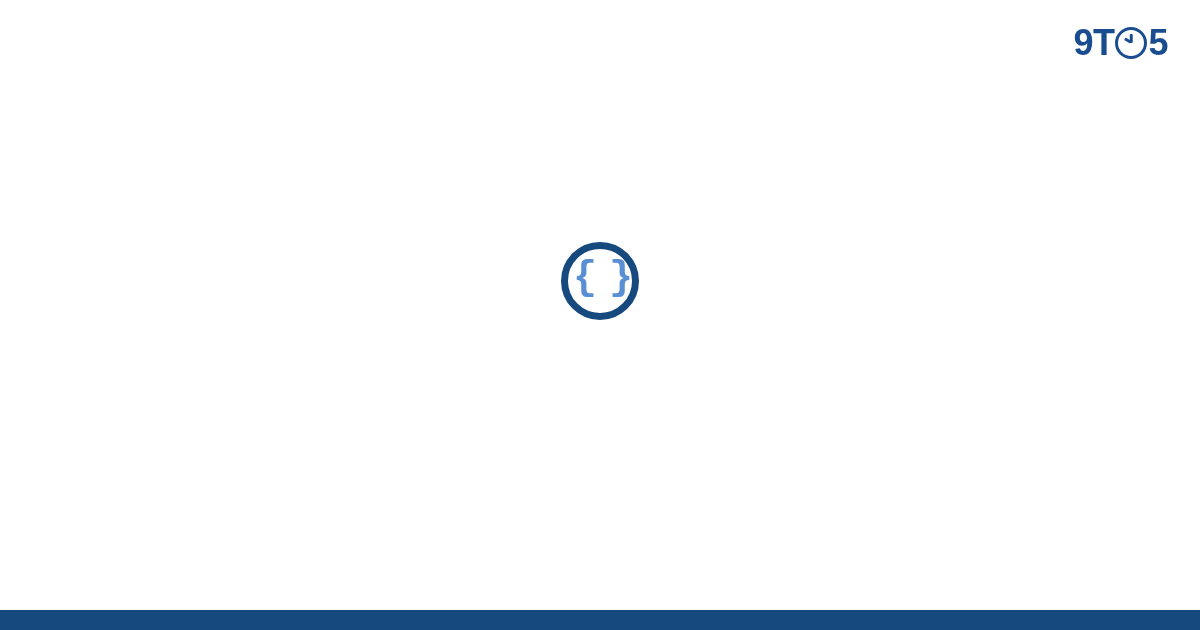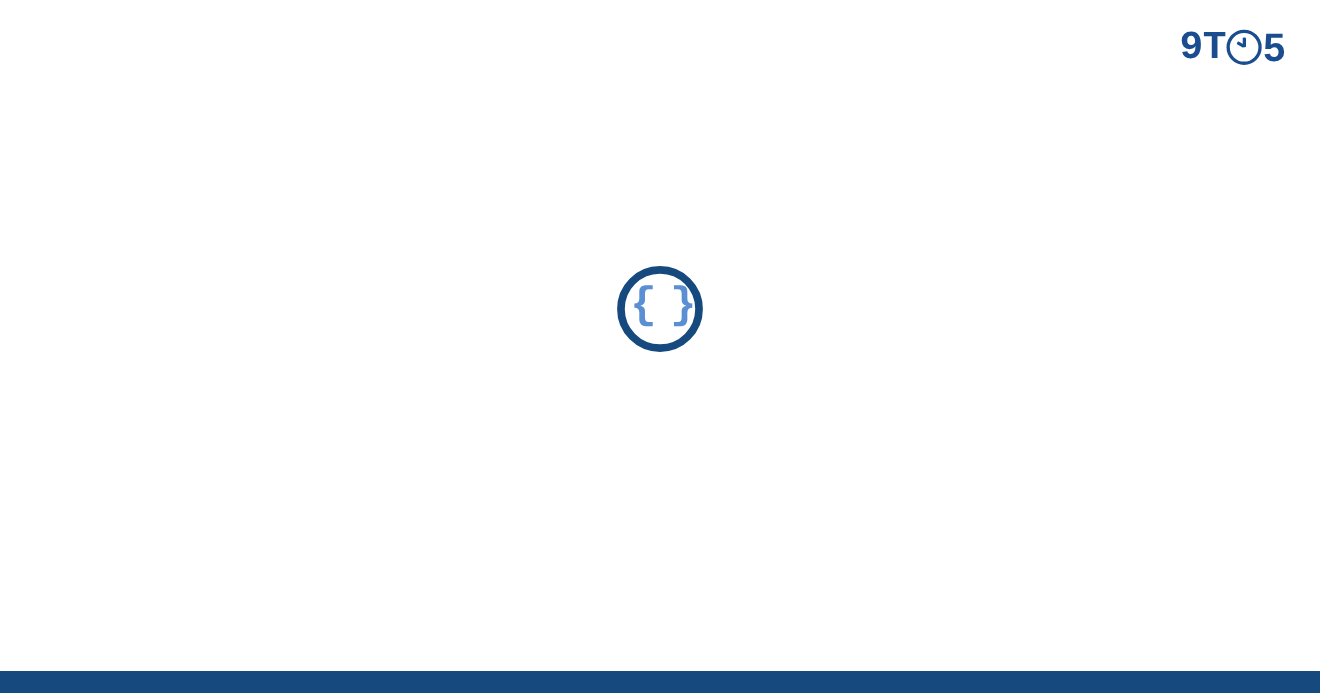--- a/index.html
+++ b/index.html
@@ -21,21 +21,20 @@
       right: 32px;
       font-size: 36px;
       font-weight: 600;
       letter-spacing: -0.5px;
       display: flex;
       align-items: center;
     }
     .logo-9t {
       color: #1a4d8f;
       font-weight: 700;
-      font-family: Liberation Mono, monospace;
     }
     .logo-clock {
       display: inline-flex;
       align-items: center;
       justify-content: center;
       width: 32px;
       height: 32px;
       border: 3px solid #1a4d8f;
       border-radius: 50%;
       margin: 0 1px;

